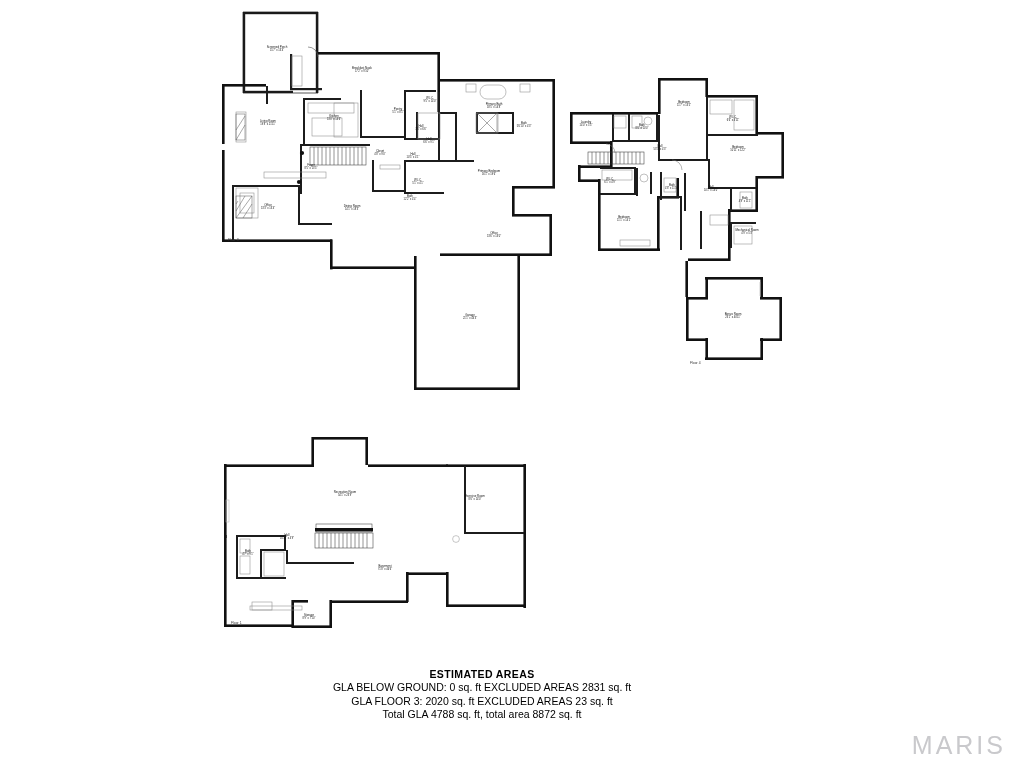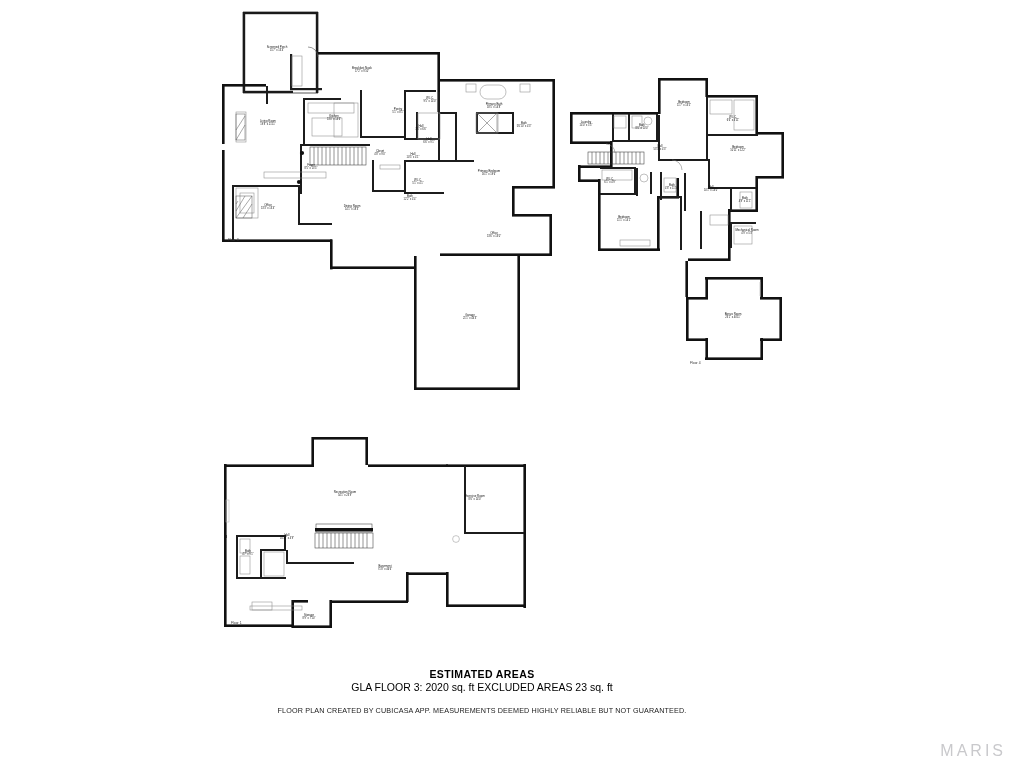--- a/index.html
+++ b/index.html
@@ -50,21 +50,21 @@
     font-size: 7.2px;
     letter-spacing: .15px;
     color: #1a1a1a;
     white-space: nowrap;
   }
 
   .watermark {
     position: absolute;
     right: 18px;
     bottom: 8px;
-    font-size: 16px;
+    font-size: 25px;
     letter-spacing: 3px;
     color: #c9c9cc;
     font-family: "Liberation Sans", sans-serif;
     user-select: none;
   }
 
   
   .rm-name { font: 2.9px "Liberation Sans", sans-serif; fill:#111; text-anchor: middle; }
   .rm-dim  { font: 2.6px "Liberation Sans", sans-serif; fill:#111; text-anchor: middle; }
   .fl-lbl  { font: 3.4px "Liberation Sans", sans-serif; fill:#333; text-anchor: start; }
@@ -533,17 +533,18 @@
     </g>
   <g id="floor-labels">
       <text class="fl-lbl" x="228" y="241">Floor 3</text>
       <text class="fl-lbl" x="690" y="364">Floor 4</text>
       <text class="fl-lbl" x="231" y="624">Floor 1</text>
     </g>
 </svg>
 
 <div class="footer">
   <div class="footer-title">ESTIMATED AREAS</div>
+  <div class="footer-line">GLA BELOW GROUND: 0 sq. ft EXCLUDED AREAS 2831 sq. ft</div>
   <div class="footer-line">GLA FLOOR 3: 2020 sq. ft EXCLUDED AREAS 23 sq. ft</div>
-  <div class="footer-disclaimer">FLOOR PLAN CREATED BY CUBICASA APP. MEASUREMENTS DEEMED HIGHLY RELIABLE BUT NOT GUARANTEED.</div>
+  <div class="footer-line">Total GLA 4788 sq. ft, total area 8872 sq. ft</div>
 </div>
 
 <div class="watermark">MARIS</div>
 
 </body></html>

